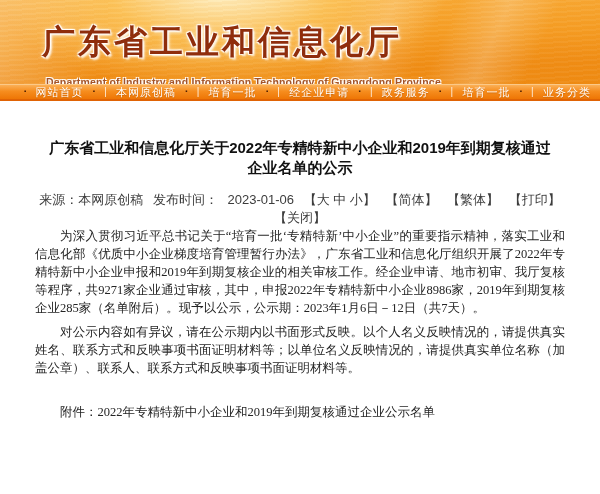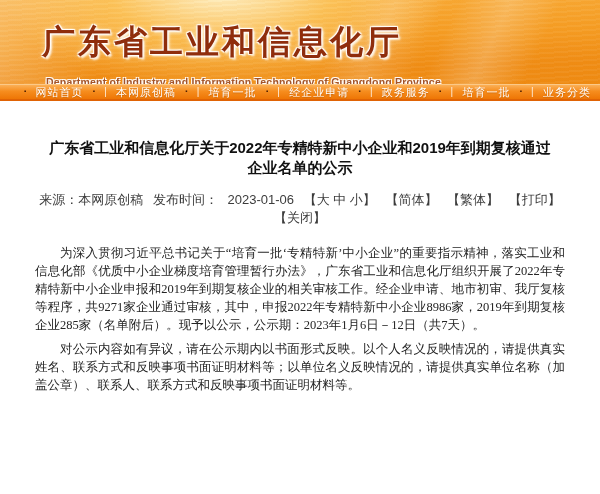--- a/index.html
+++ b/index.html
@@ -125,21 +125,21 @@
   .meta > span, .meta > a { margin: 0 3px; text-decoration: none; color: #3c3c3c; }
   .meta > a { cursor: pointer; }
   .body-text {
     font-family: "Liberation Serif", "DejaVu Serif", serif;
     font-size: 12.5px;
     line-height: 18px;
     text-align: justify;
     text-indent: 2em;
     color: #242424;
   }
-  .para-1 { margin-top: 17px; }
+  .para-1 { }
   .para-2 { margin-top: 7px; font-family: Liberation Mono, monospace; }
   .attachment { margin-top: 25px; }
   .signoff {
     width: max-content;
     margin: 48px 12px 0 auto;
     text-align: center;
     font-family: "Liberation Serif", "DejaVu Serif", serif;
     font-size: 12.5px;
     color: #242424;
   }
@@ -189,20 +189,21 @@
       <a>【大 中 小】</a>
       <a>【简体】</a>
       <a>【繁体】</a>
       <a>【打印】</a>
       <a>【关闭】</a>
     </div>
 
     <p class="body-text para-1">为深入贯彻习近平总书记关于“培育一批‘专精特新’中小企业”的重要指示精神，落实工业和信息化部《优质中小企业梯度培育管理暂行办法》，广东省工业和信息化厅组织开展了2022年专精特新中小企业申报和2019年到期复核企业的相关审核工作。经企业申请、地市初审、我厅复核等程序，共9271家企业通过审核，其中，申报2022年专精特新中小企业8986家，2019年到期复核企业285家（名单附后）。现予以公示，公示期：2023年1月6日－12日（共7天）。</p>
     <p class="body-text para-2">对公示内容如有异议，请在公示期内以书面形式反映。以个人名义反映情况的，请提供真实姓名、联系方式和反映事项书面证明材料等；以单位名义反映情况的，请提供真实单位名称（加盖公章）、联系人、联系方式和反映事项书面证明材料等。</p>
 
+    <p class="body-text attachment">附件：2022年专精特新中小企业和2019年到期复核通过企业公示名单</p>
 
     <div class="signoff">
       <div class="sig-line">广东省工业和信息化厅</div>
       <div class="date-line">2023年1月6日</div>
     </div>
   </main>
 
 </div>
 
 </body></html>

